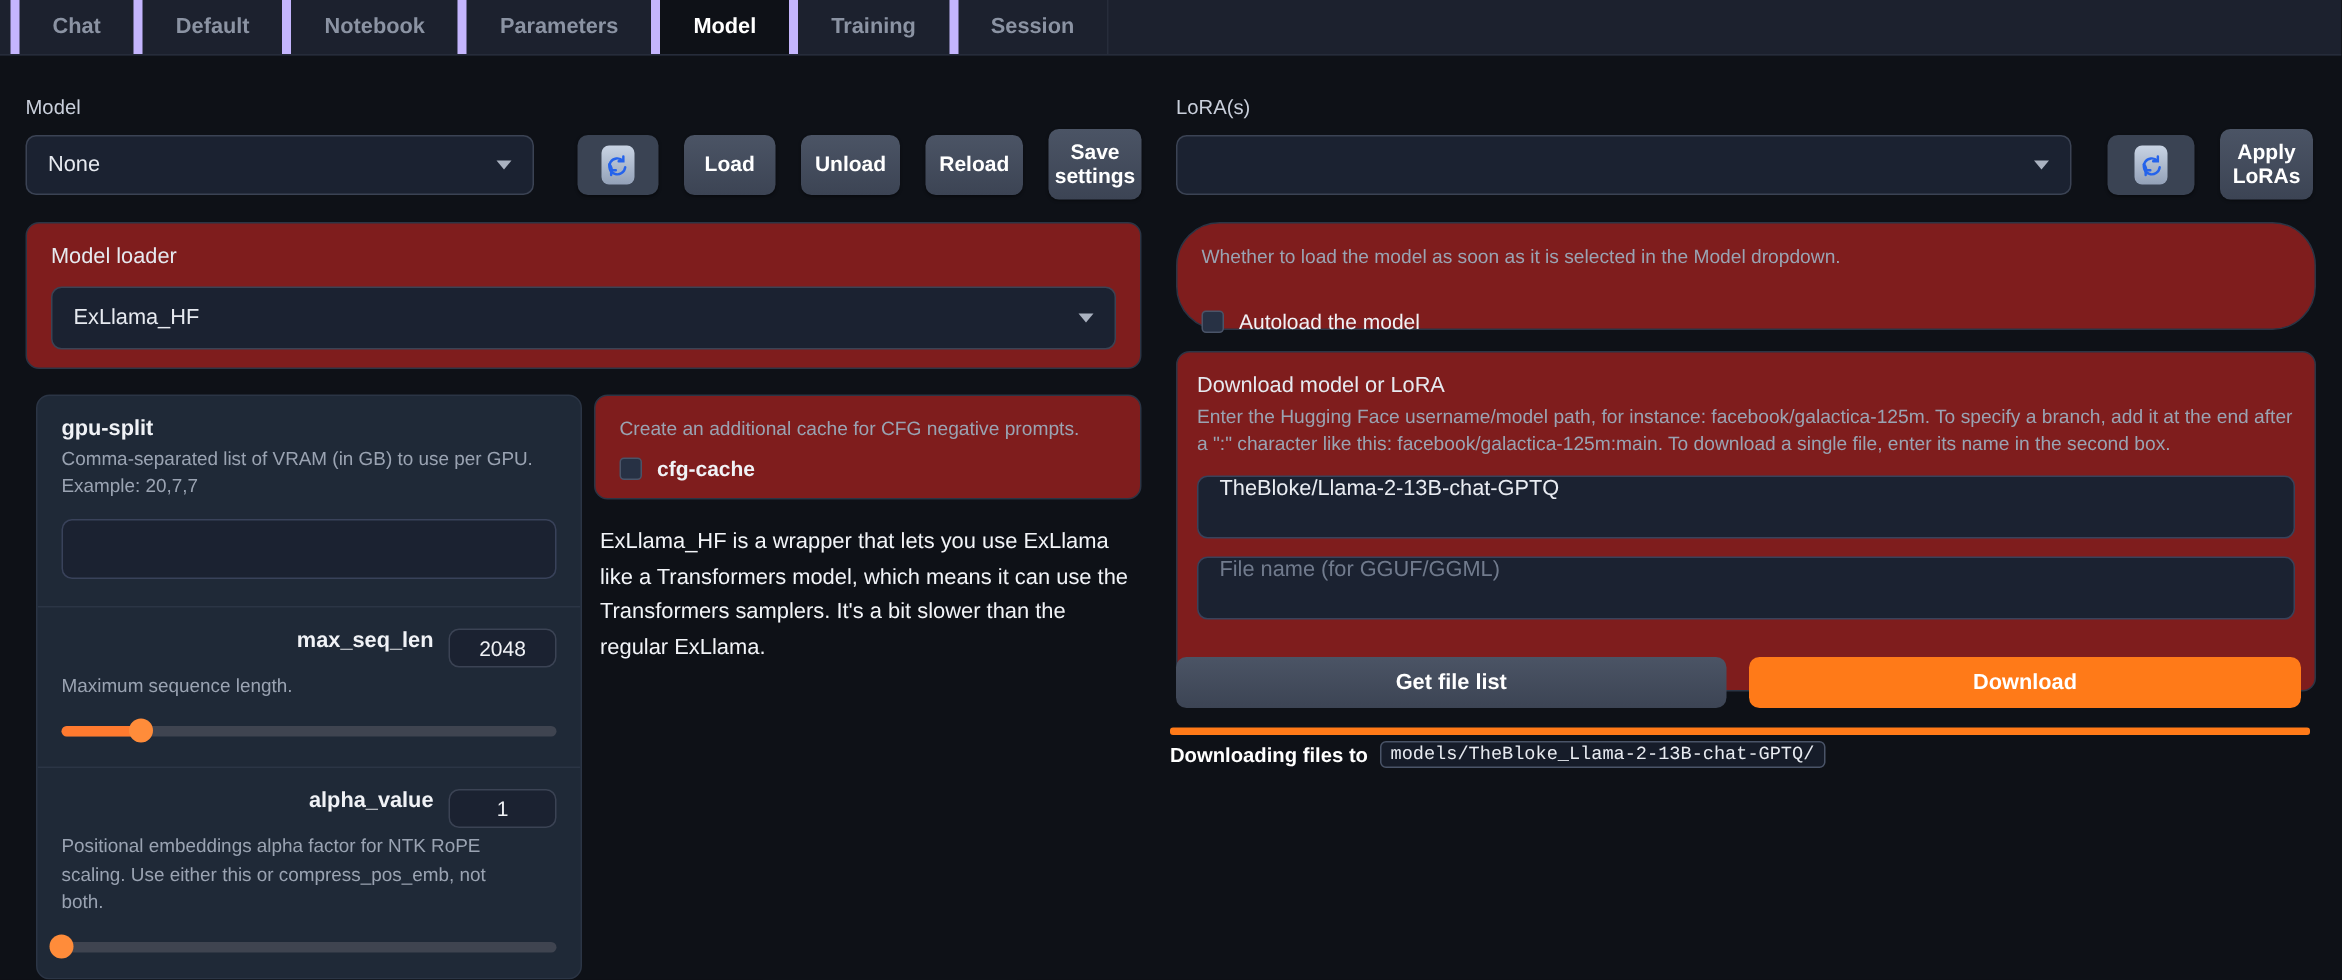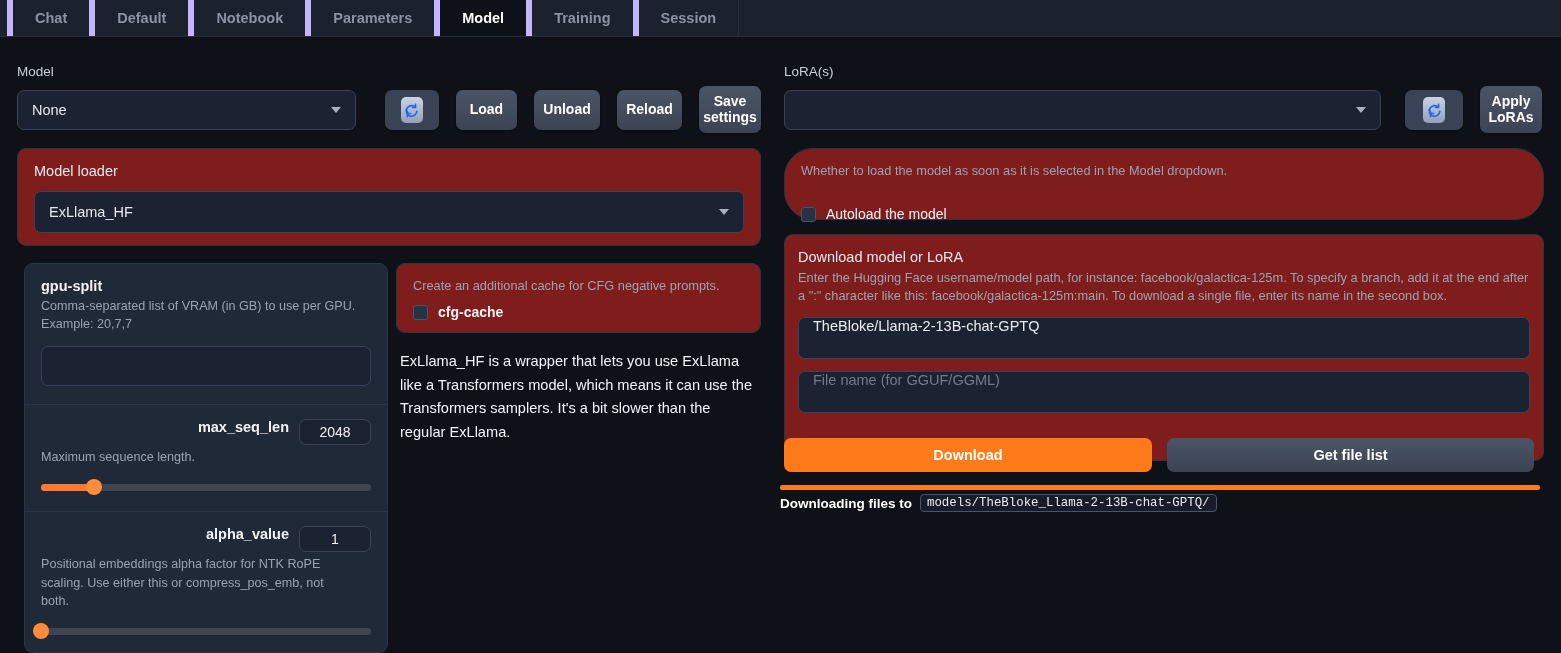--- a/index.html
+++ b/index.html
@@ -328,25 +328,25 @@
       <div class="helper" style="margin-top:4px;">Enter the Hugging Face username/model path, for instance: facebook/galactica-125m. To specify a branch, add it at the end after a ":" character like this: facebook/galactica-125m:main. To download a single file, enter its name in the second box.</div>
       <div class="field" style="margin-top:12px;">
         <span>TheBloke/Llama-2-13B-chat-GPTQ</span>
       </div>
       <div class="field placeholder" style="margin-top:12px;">
         <span>File name (for GGUF/GGML)</span>
       </div>
     </div>
 
     <div style="position:absolute;left:9px;top:401px;width:760px;display:flex;gap:15px;">
+      <button class="dlbtn secondary" style="width:367px;">
+        <span>Get file list</span>
+      </button>
       <button class="dlbtn primary" style="width:368px;">
         <span>Download</span>
-      </button>
-      <button class="dlbtn secondary" style="width:367px;">
-        <span>Get file list</span>
       </button>
     </div>
 
     <div style="position:absolute;left:5px;top:448px;width:760px;">
       <div class="progressbar" id="dl-progress" style="width: 100%;"></div>
       <div class="statusline">
         <span class="statustext">Downloading files to</span>
         <span class="codechip">models/TheBloke_Llama-2-13B-chat-GPTQ/</span>
       </div>
     </div>

